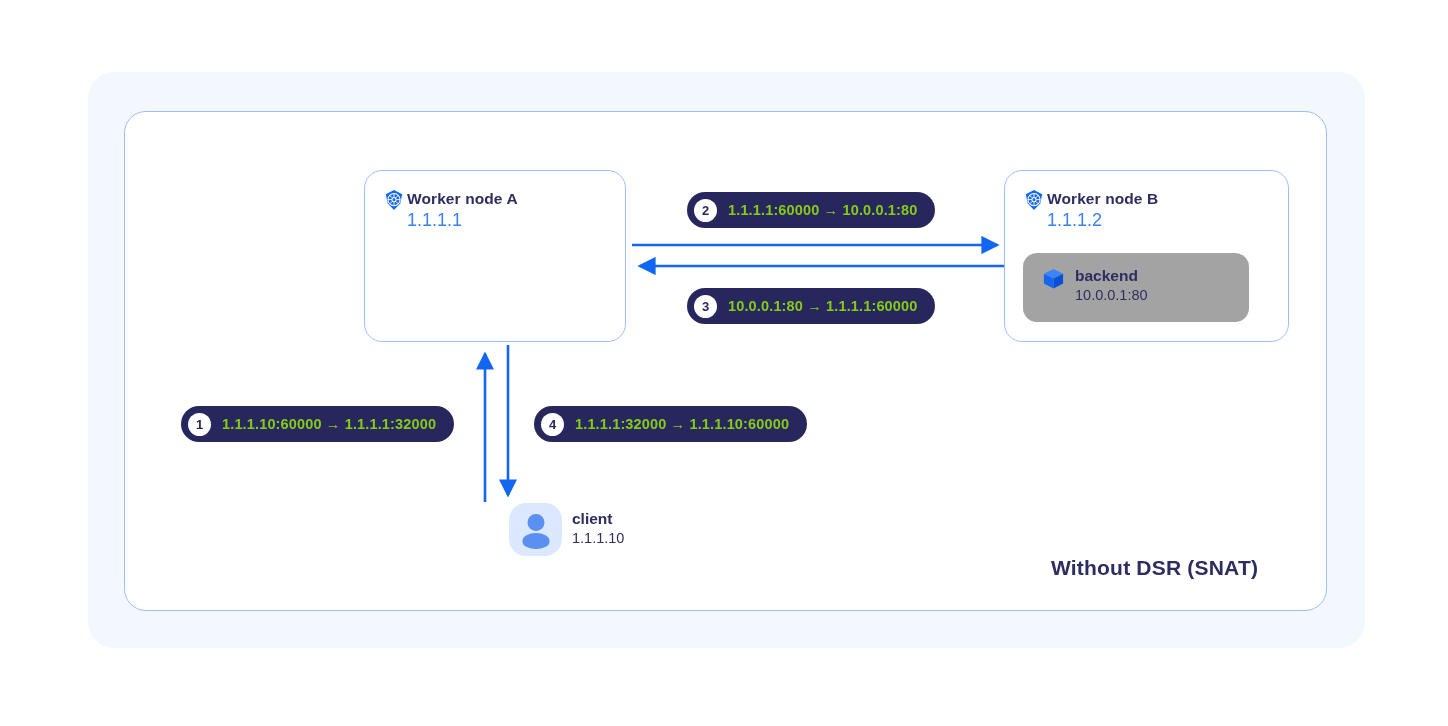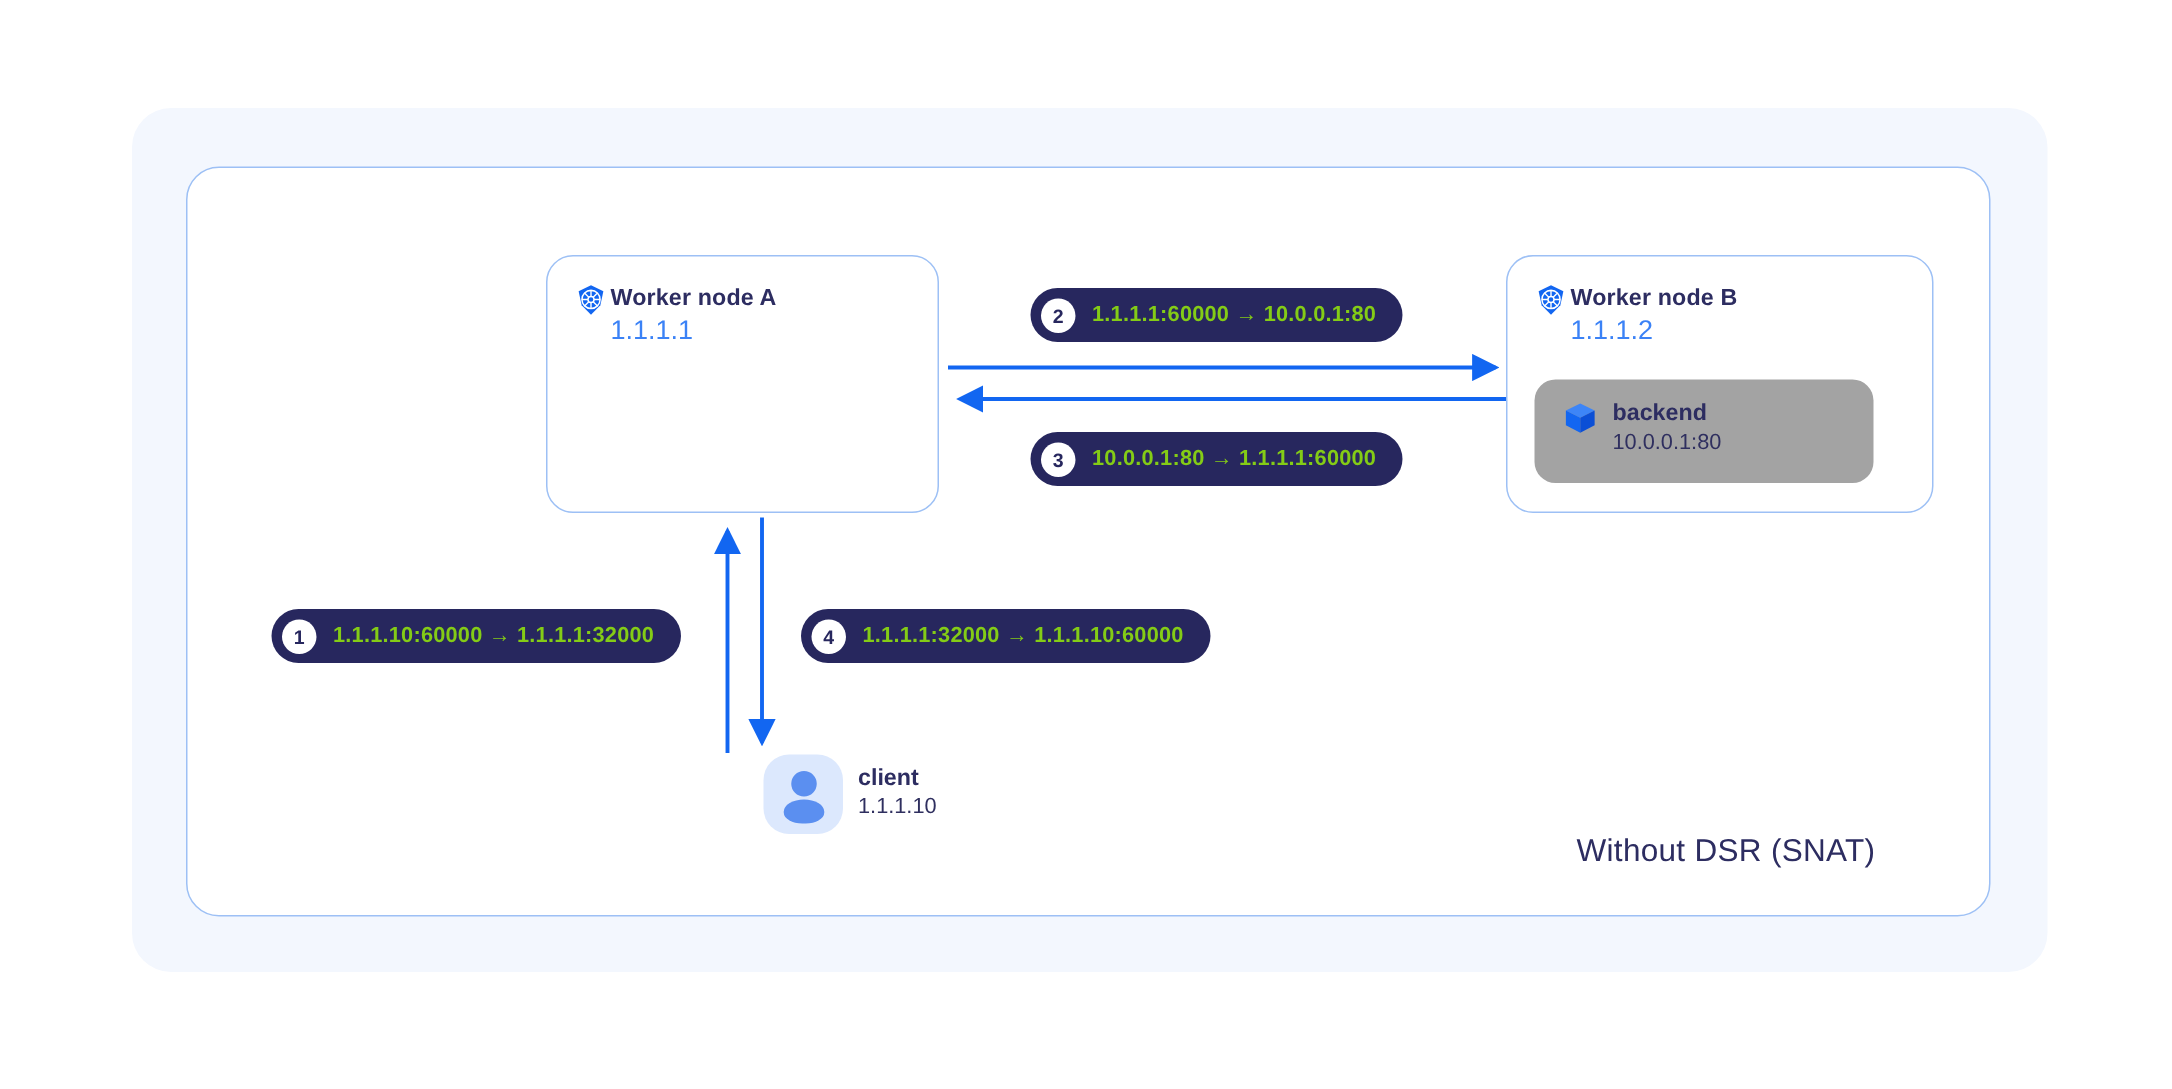--- a/index.html
+++ b/index.html
@@ -240,21 +240,21 @@
     height: 726px;
     pointer-events: none;
   }
 
   
   .caption {
     position: absolute;
     left: 1051px;
     top: 556px;
     font-size: 21px;
-    font-weight: normal;
+    font-weight: bold;
     color: #2d2d61;
     letter-spacing: 0.2px;
     white-space: nowrap;
   }
 </style>
 </head>
 <body>
 
 <div id="canvas">
 

